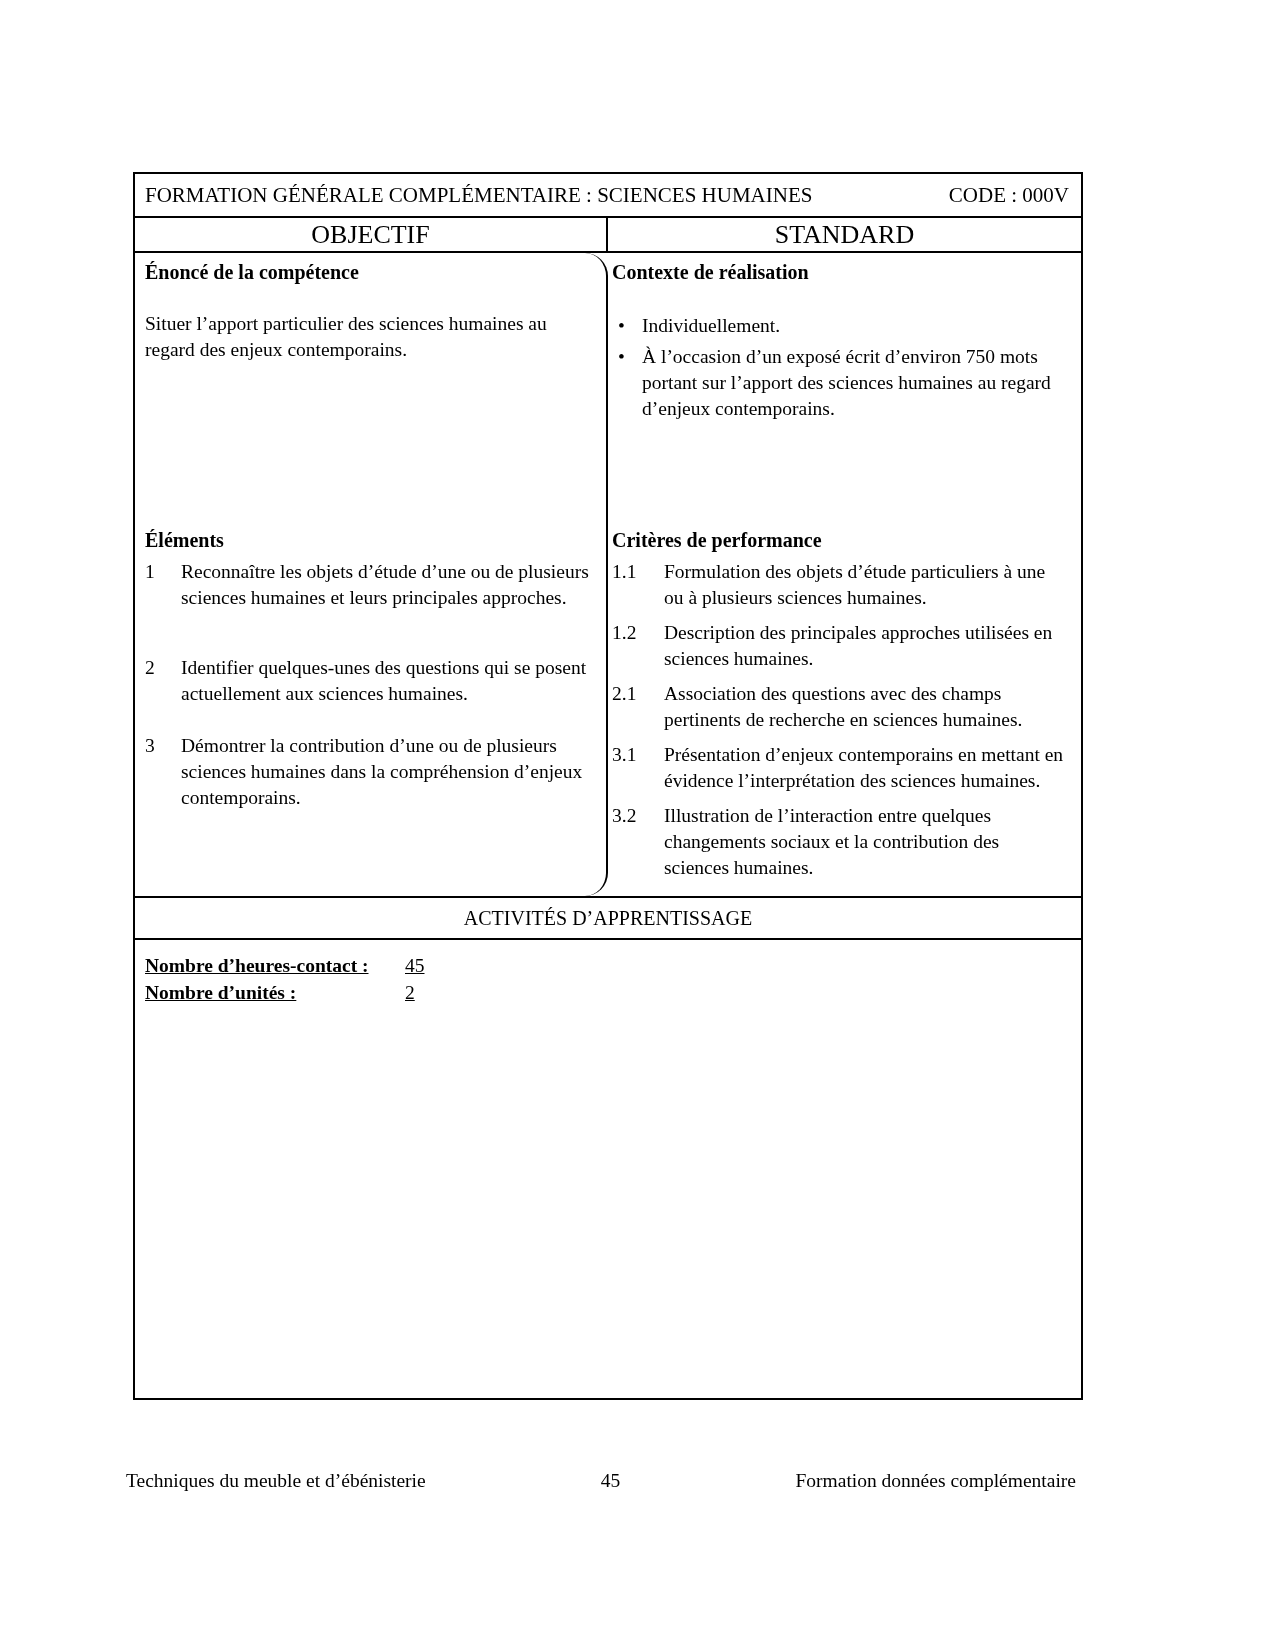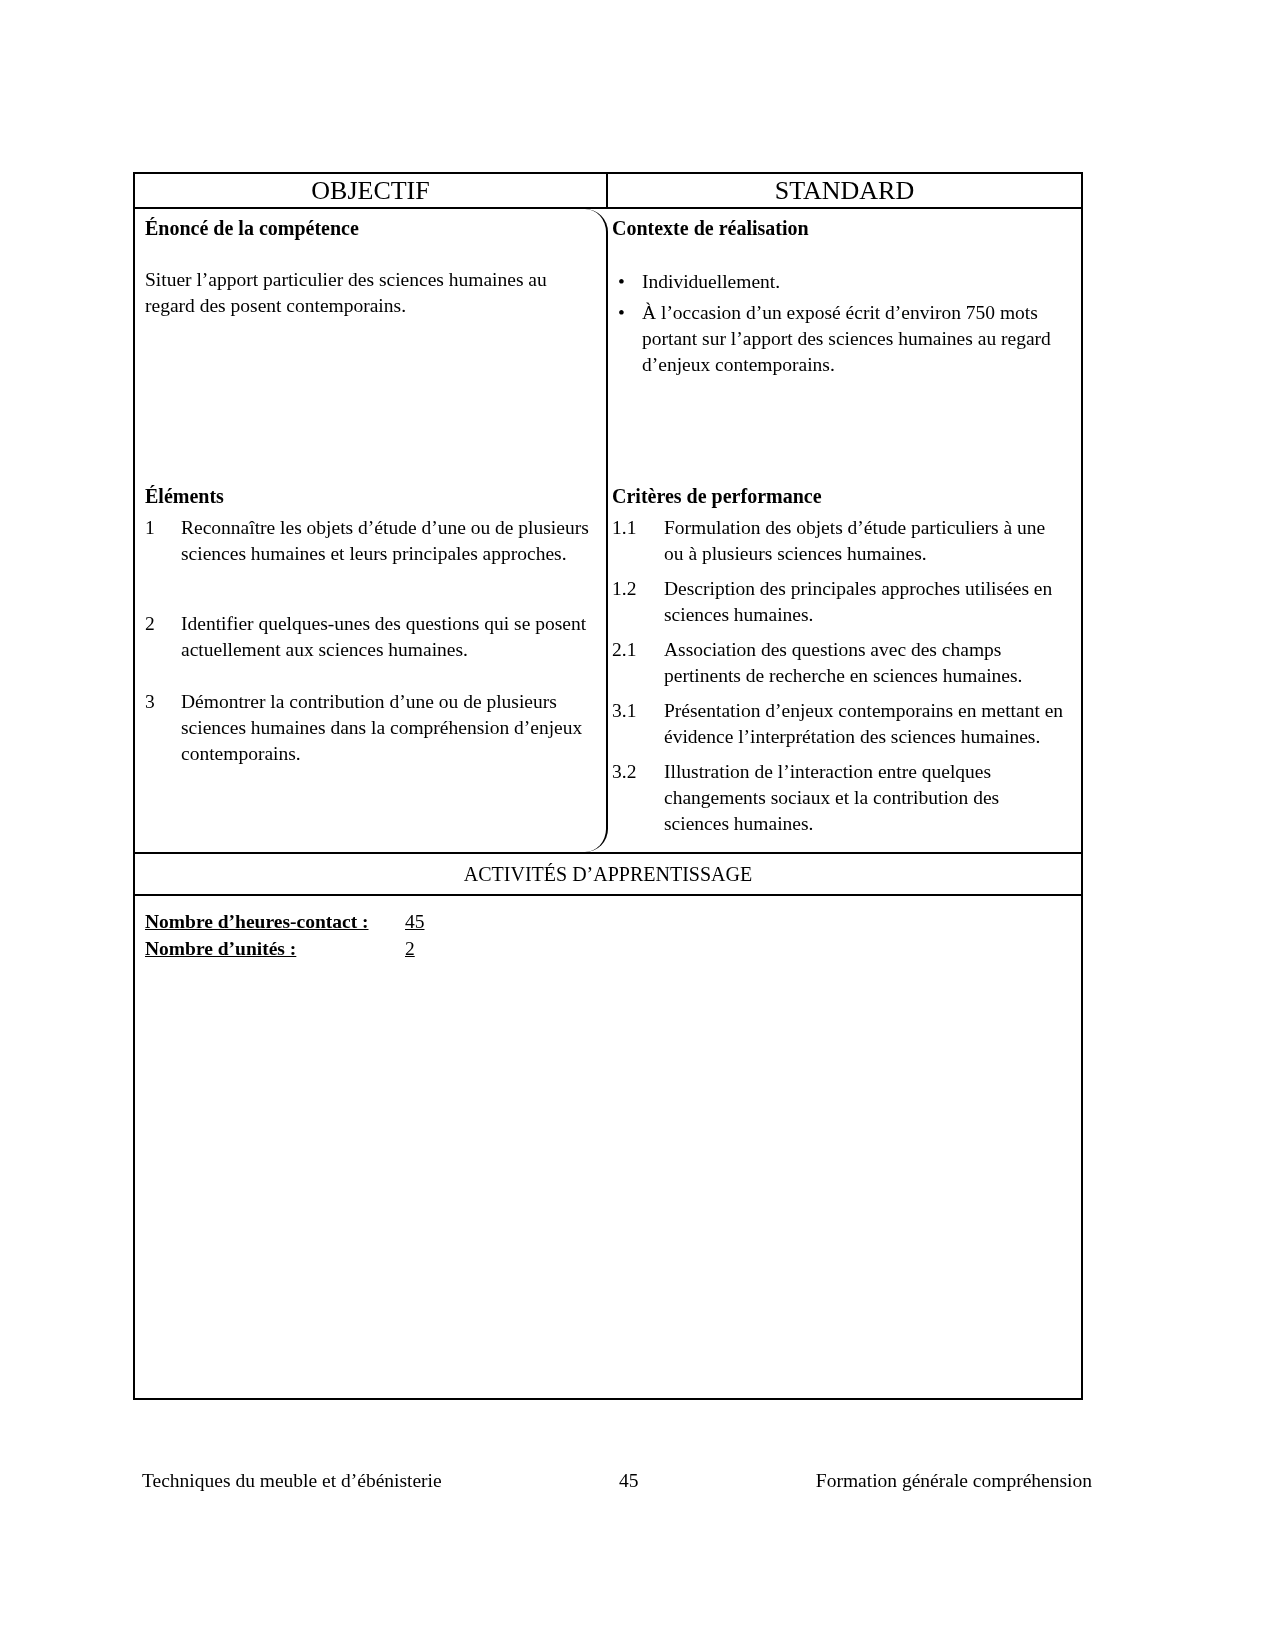--- a/index.html
+++ b/index.html
@@ -121,45 +121,49 @@
   .hours-line {
     display: flex;
     line-height: 27px;
   }
   .hours-line .lbl {
     flex: 0 0 260px;
     font-weight: bold;
   }
   .page-footer {
     position: absolute;
-    left: 142px;
+    left: 126px;
     top: 1468px;
     width: 950px;
     display: flex;
     justify-content: space-between;
     font-size: 19.5px;
   }
 </style>
 </head>
 <body>
 
 <div class="doc-table">
 
+  <div class="title-row">
+    <span>FORMATION GÉNÉRALE COMPLÉMENTAIRE : SCIENCES HUMAINES</span>
+    <span>CODE : 000V</span>
+  </div>
 
   <div class="colhead-row">
     <div class="colhead-cell left">OBJECTIF</div>
     <div class="colhead-cell">STANDARD</div>
   </div>
 
   <div class="body-row">
 
     <div class="body-cell left">
       <div class="section-top">
         <div class="heading">Énoncé de la compétence</div>
-        <div class="enonce-text">Situer l’apport particulier des sciences humaines au regard des posent contemporains.</div>
+        <div class="enonce-text">Situer l’apport particulier des sciences humaines au regard des enjeux contemporains.</div>
       </div>
       <div class="heading">Éléments</div>
       <div class="list elements">
         <div class="num-item gap-lg">
           <span class="num">1</span>
           <span class="txt">Reconnaître les objets d’étude d’une ou de plusieurs sciences humaines et leurs principales approches.</span>
         </div>
         <div class="num-item gap-md">
           <span class="num">2</span>
           <span class="txt">Identifier quelques-unes des questions qui se posent actuellement aux sciences humaines.</span>
@@ -221,14 +225,14 @@
       <span class="lbl">Nombre d’unités :</span>
       <span class="val">2</span>
     </div>
   </div>
 
 </div>
 
 <div class="page-footer">
   <span>Techniques du meuble et d’ébénisterie</span>
   <span>45</span>
-  <span>Formation générale compréhension</span>
+  <span>Formation données complémentaire</span>
 </div>
 
 </body></html>

